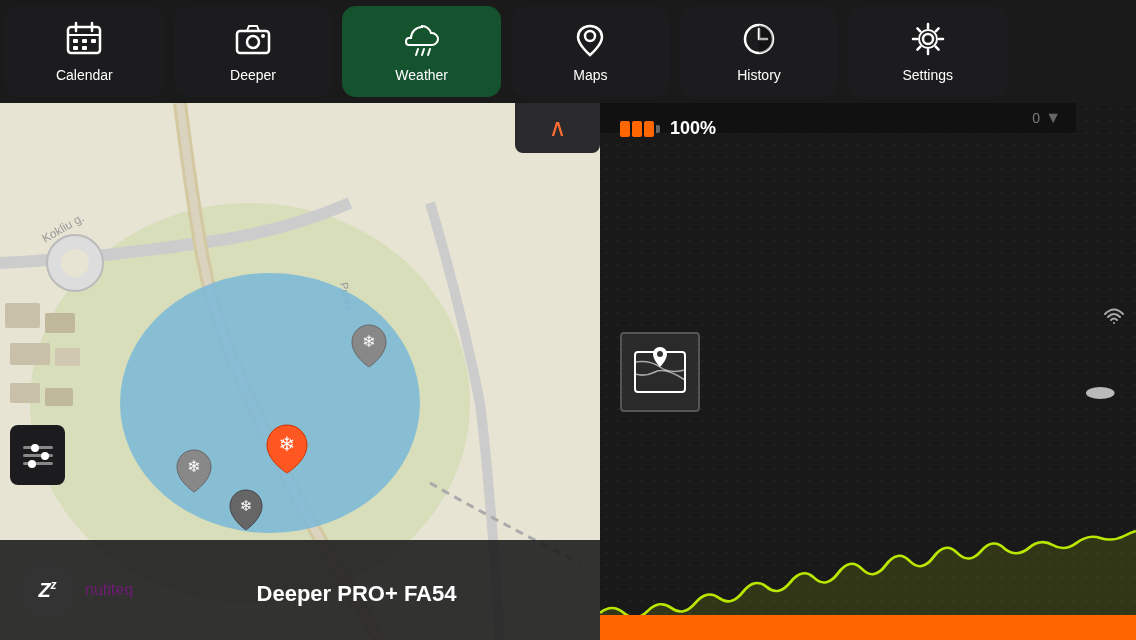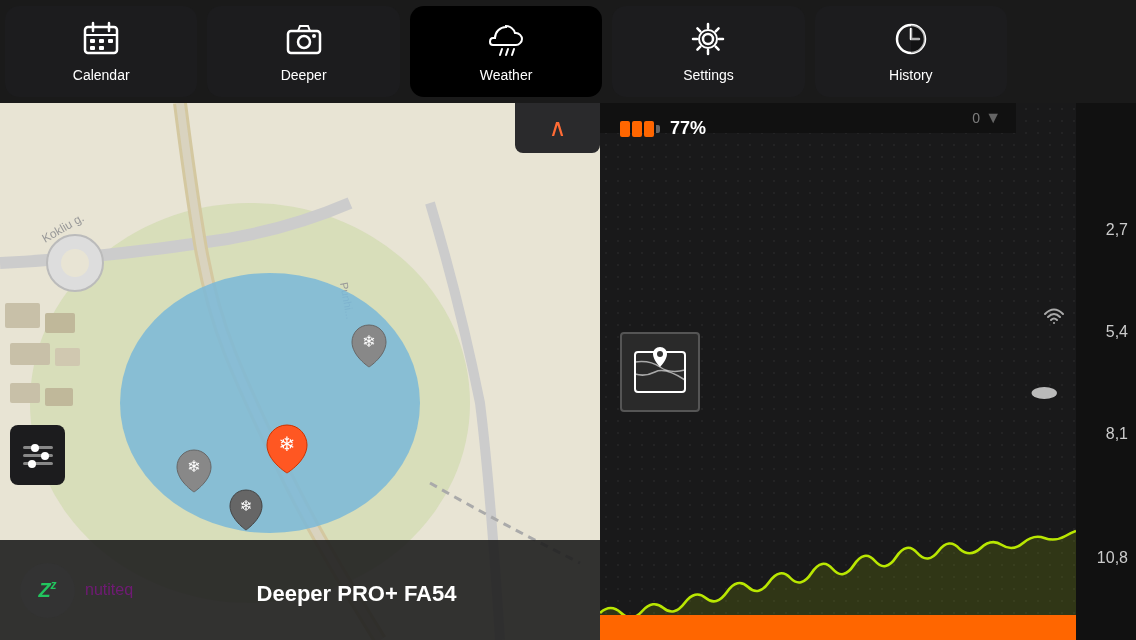--- a/index.html
+++ b/index.html
@@ -30,21 +30,21 @@
       justify-content: center;
       background: #1c1c1e;
       border-radius: 14px;
       margin: 6px 5px;
       padding: 8px 10px;
       cursor: pointer;
       flex: 1;
       gap: 5px;
       border: none;
     }
-    .nav-item.active { background: #000000; }
+    .nav-item.active { background: #14532d; }
 
     .nav-icon {
       font-size: 30px;
       color: white;
       line-height: 1;
     }
 
     .nav-label {
       font-size: 14px;
       color: white;
@@ -153,21 +153,21 @@
       height: 55px;
       background: #333;
       border-radius: 50%;
       display: flex;
       align-items: center;
       justify-content: center;
       margin-right: 10px;
     }
 
     .logo-z-text {
-      color: #22c55e;
+      color: #ffffff;
       font-size: 20px;
       font-weight: bold;
       font-style: italic;
     }
 
     .company-name {
       color: #701a75;
       font-size: 16px;
       margin-right: auto;
     }
@@ -376,42 +376,51 @@
         <path d="M18 6 C12 6 7 11 7 17 C7 17 5 17 5 17 C3 17 2 19 2 21 C2 23 3 24 5 24 L28 24 C31 24 34 21 34 18 C34 15 31 12 28 12 C28 12 28 12 27 12 C26 8 22 5 18 5 Z" fill="none" stroke="white" stroke-width="2"></path>
         <line x1="14" y1="28" x2="12" y2="34" stroke="white" stroke-width="2" stroke-linecap="round"></line>
         <line x1="20" y1="28" x2="18" y2="34" stroke="white" stroke-width="2" stroke-linecap="round"></line>
         <line x1="26" y1="28" x2="24" y2="34" stroke="white" stroke-width="2" stroke-linecap="round"></line>
       </svg>
     </span>
     <span class="nav-label">Weather</span>
   </div>
 
 
+  <div class="nav-item">
+    <span class="nav-icon">
+      <svg width="36" height="36" viewBox="0 0 36 36" fill="none">
+        <circle cx="18" cy="15" r="5" stroke="white" stroke-width="2.5"></circle>
+        <path d="M18 5 C11 5 6 10 6 16 C6 24 18 34 18 34 C18 34 30 24 30 16 C30 10 25 5 18 5Z" stroke="white" stroke-width="2.5" fill="none"></path>
+      </svg>
+    </span>
+    <span class="nav-label">Maps</span>
+  </div>
+
+  <div class="nav-item">
+    <span class="nav-icon">
+      <svg width="36" height="36" viewBox="0 0 36 36" fill="none" stroke="white" stroke-width="2.5">
+        <circle cx="18" cy="18" r="14"></circle>
+        <path d="M18 8 L18 18 L26 18" stroke-linecap="round" stroke-linejoin="round"></path>
+
+        <path d="M18 4 A14 14 0 0 1 18 32" fill="rgba(0,0,0,0.3)" stroke="none"></path>
+      </svg>
+    </span>
+    <span class="nav-label">History</span>
+  </div>
 
   <div class="nav-item">
     <span class="nav-icon">
       <svg width="36" height="36" viewBox="0 0 36 36" fill="none" stroke="white" stroke-width="2.5">
         <circle cx="18" cy="18" r="5"></circle>
         <path d="M18 3 L18 7 M18 29 L18 33 M3 18 L7 18 M29 18 L33 18 M7.4 7.4 L10.3 10.3 M25.7 25.7 L28.6 28.6 M28.6 7.4 L25.7 10.3 M10.3 25.7 L7.4 28.6" stroke-linecap="round"></path>
         <circle cx="18" cy="18" r="9" stroke="white" stroke-width="2" fill="none"></circle>
       </svg>
     </span>
     <span class="nav-label">Settings</span>
-  </div>
-
-  <div class="nav-item">
-    <span class="nav-icon">
-      <svg width="36" height="36" viewBox="0 0 36 36" fill="none" stroke="white" stroke-width="2.5">
-        <circle cx="18" cy="18" r="14"></circle>
-        <path d="M18 8 L18 18 L26 18" stroke-linecap="round" stroke-linejoin="round"></path>
-
-        <path d="M18 4 A14 14 0 0 1 18 32" fill="rgba(0,0,0,0.3)" stroke="none"></path>
-      </svg>
-    </span>
-    <span class="nav-label">History</span>
   </div>
 </div>
 
 <div id="collapse-btn">
   <span class="collapse-arrow">∧</span>
 </div>
 
 <div id="map-panel">
   <div class="map-bg">
 
@@ -506,21 +515,21 @@
       <span class="scale-arrow">▼</span>
     </div>
 
     <div id="battery-bar">
       <div class="battery-icon">
         <div class="battery-segment"></div>
         <div class="battery-segment"></div>
         <div class="battery-segment"></div>
         <div class="battery-tip"></div>
       </div>
-      <span class="battery-percent">77%</span>
+      <span class="battery-percent">100%</span>
     </div>
 
     <div id="map-thumb">
       <svg width="60" height="60" viewBox="0 0 60 60">
 
         <rect x="5" y="10" width="50" height="40" rx="3" fill="none" stroke="white" stroke-width="2"></rect>
         <path d="M5 20 Q20 18 30 25 Q40 32 55 28" stroke="white" stroke-width="1.5" fill="none" opacity="0.6"></path>
         <path d="M5 32 Q15 35 25 30 Q35 25 55 38" stroke="white" stroke-width="1.5" fill="none" opacity="0.6"></path>
 
         <path d="M30 5 C26 5 23 8 23 12 C23 18 30 25 30 25 C30 25 37 18 37 12 C37 8 34 5 30 5Z" fill="white"></path>
@@ -592,19 +601,13 @@
       <rect x="0" y="512" width="450" height="25" fill="#ff6600"></rect>
     </svg>
 
     <div id="finder-icon">
       <svg width="24" height="24" viewBox="0 0 24 24">
         <path d="M12 20 L12 20 M9 17 Q12 14 15 17 M6 14 Q12 8 18 14 M3 11 Q12 2 21 11" stroke="#aaa" stroke-width="2" fill="none" stroke-linecap="round"></path>
       </svg>
     </div>
   </div>
 
-  <div id="depth-scale">
-    <span class="depth-label" style="top: 22%;">2,7</span>
-    <span class="depth-label" style="top: 41%;">5,4</span>
-    <span class="depth-label" style="top: 60%;">8,1</span>
-    <span class="depth-label" style="top: 83%;">10,8</span>
-  </div>
 </div>
 
 </body></html>

